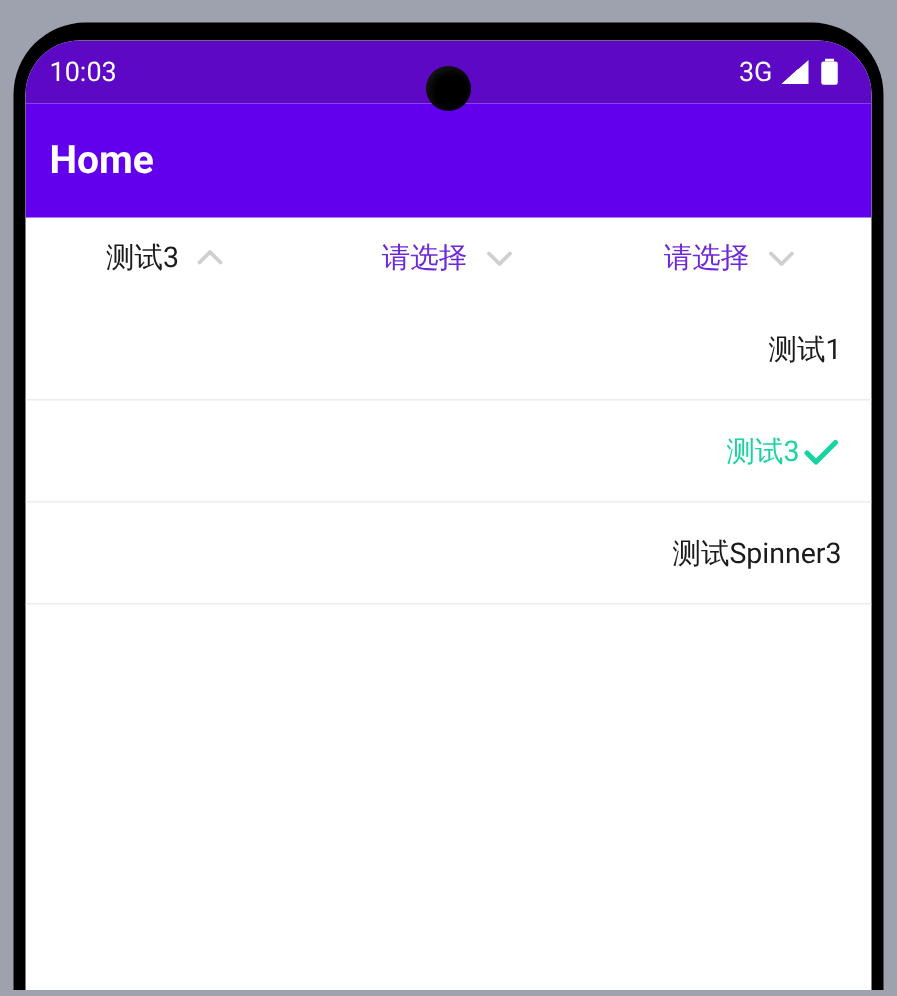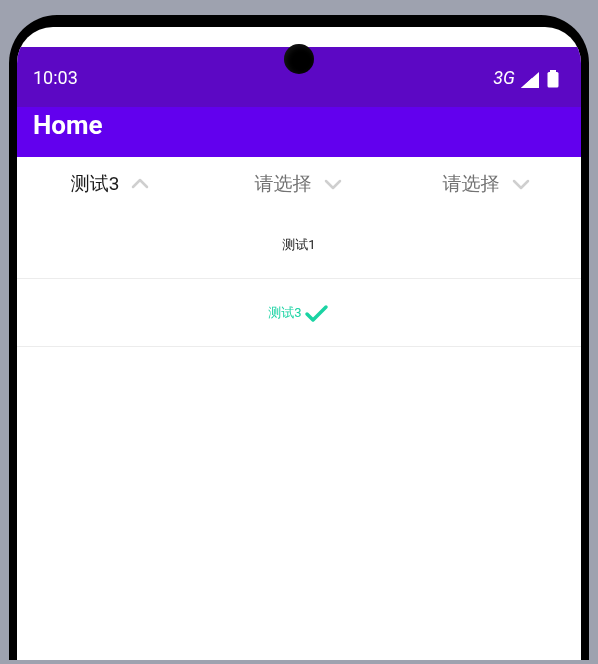--- a/index.html
+++ b/index.html
@@ -41,40 +41,39 @@
       left: 50%;
       transform: translateX(-50%);
       width: 30px;
       height: 30px;
       background: #000;
       border-radius: 50%;
       z-index: 100;
       box-shadow: inset 2px 2px 6px rgba(80,80,80,.3);
     }
     .status-bar {
-      height: 60px;
+      height: 42px;
       background: #5c08c4;
       color: #fff;
       display: flex;
       align-items: center;
       justify-content: space-between;
       padding: 0 22px 0 16px;
       font-size: 18px;
       font-weight: 400;
-      margin-top: 20px;
     }
     .status-left { display: flex; align-items: center; gap: 4px; }
-    .status-right { display: flex; align-items: flex-end; gap: 6px; font-style: italic; }
+    .status-right { display: flex; align-items: center; gap: 6px; }
     .signal-icon, .battery-icon { display: inline-flex; }
     .app-bar {
-      height: 50px;
+      height: 76px;
       background: #6200ee;
       display: flex;
-      align-items: flex-end;
-      padding: 17px 16px;
+      align-items: center;
+      padding: 3px 16px;
     }
     .app-title {
       color: #fff;
       font-size: 26px;
       font-weight: 700;
     }
     .filter-row {
       display: flex;
       height: 54px;
       align-items: center;
@@ -82,35 +81,35 @@
     .filter-item {
       flex: 1;
       display: flex;
       align-items: center;
       justify-content: center;
       gap: 10px;
       font-size: 19px;
       cursor: pointer;
     }
     .filter-item .label-dark { color: #1b1b1b; }
-    .filter-item .label-blue { color: #737373; }
+    .filter-item .label-blue { color: #6d28d9; }
     .chev { width: 22px; height: 22px; display: inline-flex; align-items: center; justify-content: center; }
     .list {
       display: flex;
       flex-direction: column;
     }
     .list-item {
       height: 68px;
       display: flex;
       align-items: center;
       padding: 0 20px;
       border-bottom: 1px solid #ececec;
-      font-size: 13px;
+      font-size: 19px;
       color: #1b1b1b;
-      justify-content: center;
+      justify-content: flex-end;
       cursor: pointer;
     }
     .list-item.selected { color: #1ad3a3; }
     .check { color: #1ad3a3; display: inline-flex; }
   </style>
 </head>
 <body>
 
 <div class="phone-frame">
   <div class="phone-inner">
@@ -175,17 +174,20 @@
           <span>测试1</span>
         </div>
         <div class="list-item selected">
           <span>测试3</span>
           <span class="check">
             <svg width="28" height="28" viewBox="0 0 28 28">
                 <path d="M5 15 L11 21 L24 8" stroke="#1ad3a3" stroke-width="3.5" fill="none" stroke-linecap="round" stroke-linejoin="round"></path>
               </svg>
           </span>
         </div>
+        <div class="list-item">
+          <span>测试Spinner3</span>
+        </div>
       </div>
 
     </div>
   </div>
 </div>
 
 </body></html>

